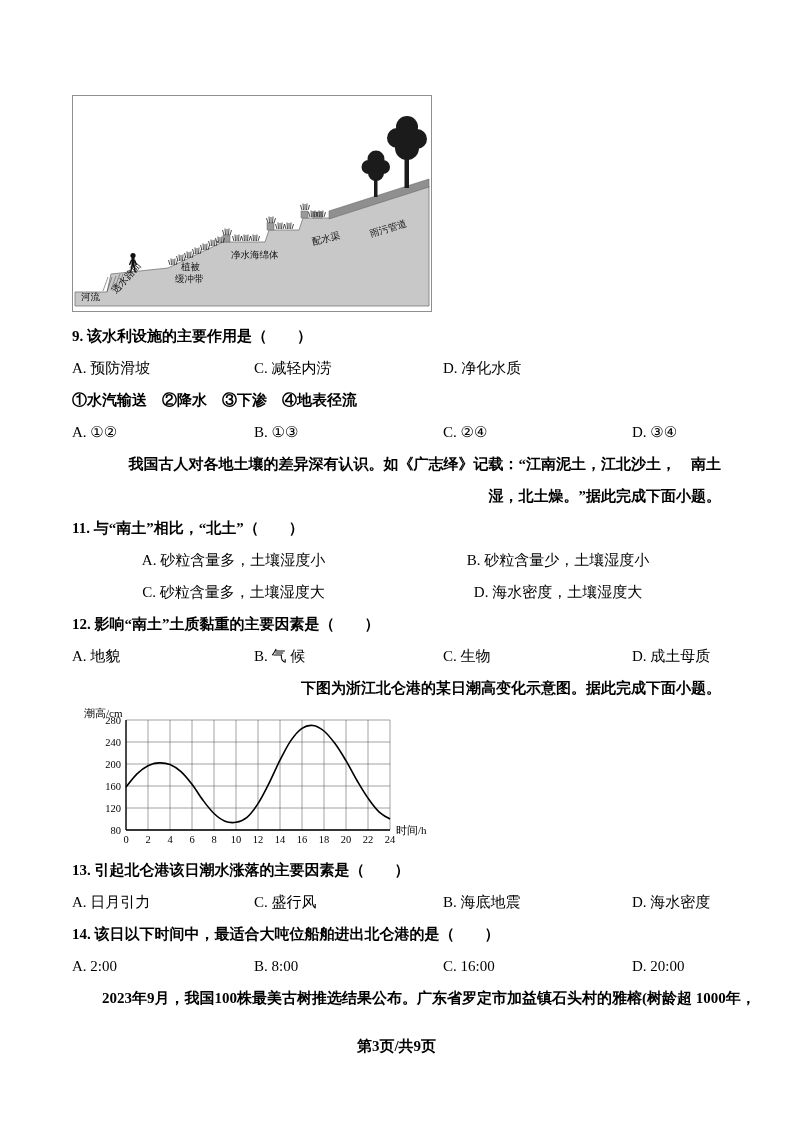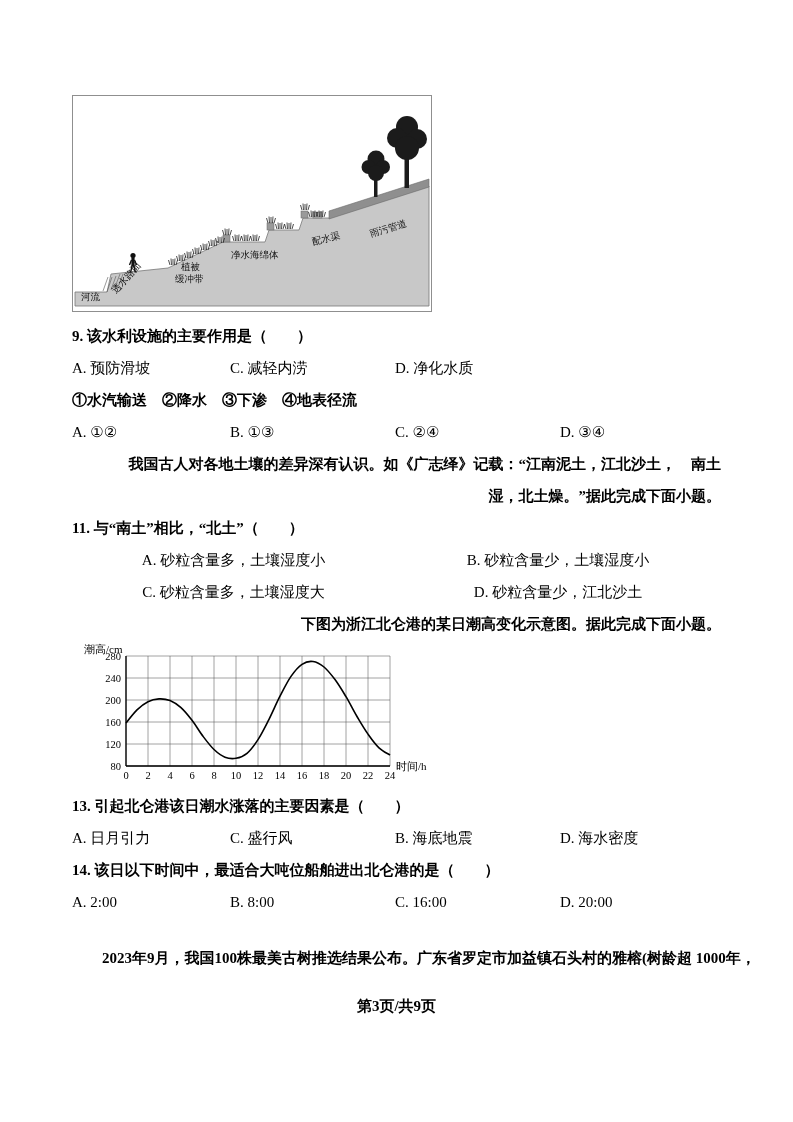--- a/index.html
+++ b/index.html
@@ -6,24 +6,24 @@
   html, body { margin: 0; padding: 0; }
   body {
     width: 793px; height: 1122px;
     background: #ffffff; color: #000;
     font-family: "Liberation Serif", "DejaVu Serif", serif;
     font-size: 15px;
     overflow: hidden;
   }
   .page { padding: 95px 72px 0 72px; }
   p { margin: 0; line-height: 32px; font-weight: bold; }
-  .opts4 { display: grid; grid-template-columns: 158px 165px 165px 1fr; line-height: 32px; }
+  .opts4 { display: grid; grid-template-columns: 158px 165px 165px 1fr; line-height: 32px; gap: 24px; }
   .opts2 { display: grid; grid-template-columns: 323px 1fr; line-height: 32px; text-align: center; }
   .indent { text-indent: 2em; text-align: right; }
-  .nowrap { white-space: nowrap; margin-top: 24px; }
+  .nowrap { white-space: nowrap; }
   .figure-box { width: 360px; border: 1px solid #8f8f8f; margin: 0 0 8px 0; background: #fff; }
   .figure-box svg { display: block; }
   .chart-wrap { margin: 2px 0 2px 8px; }
   .footer { text-align: center; line-height: 32px; margin-top: 16px; }
   .dlab { font-size: 9.5px; fill: #111; }
   svg text { font-family: inherit; fill: #000; }
 </style>
 </head>
 <body>
 
@@ -119,24 +119,33 @@
   <p class="indent">我国古人对各地土壤的差异深有认识。如《广志绎》记载：“江南泥土，江北沙土，　南土湿，北土燥。”据此完成下面小题。</p>
 
   <div>
     <p>11. 与“南土”相比，“北土”（　　）</p>
     <div class="opts2">
       <span>A. 砂粒含量多，土壤湿度小</span>
       <span>B. 砂粒含量少，土壤湿度小</span>
     </div>
     <div class="opts2">
       <span>C. 砂粒含量多，土壤湿度大</span>
-      <span>D. 砂粒含量少，江北沙土</span>
-    </div>
-  </div>
-
+      <span>D. 海水密度，土壤湿度大</span>
+    </div>
+  </div>
+
+  <div>
+    <p>12. 影响“南土”土质黏重的主要因素是（　　）</p>
+    <div class="opts4">
+      <span>A. 地貌</span>
+      <span>B. 气 候</span>
+      <span>C. 生物</span>
+      <span>D. 成土母质</span>
+    </div>
+  </div>
 
   <p class="indent">下图为浙江北仑港的某日潮高变化示意图。据此完成下面小题。</p>
 
   <div class="chart-wrap">
     <svg id="tide-chart" width="362" height="142" viewBox="0 0 362 142">
         <line x1="46" y1="14" x2="46" y2="124" stroke="#555" stroke-width="0.55"></line>
         <text x="46" y="137" font-size="10.5" text-anchor="middle">0</text>
         <line x1="68" y1="14" x2="68" y2="124" stroke="#555" stroke-width="0.55"></line>
         <text x="68" y="137" font-size="10.5" text-anchor="middle">2</text>
         <line x1="90" y1="14" x2="90" y2="124" stroke="#555" stroke-width="0.55"></line>

